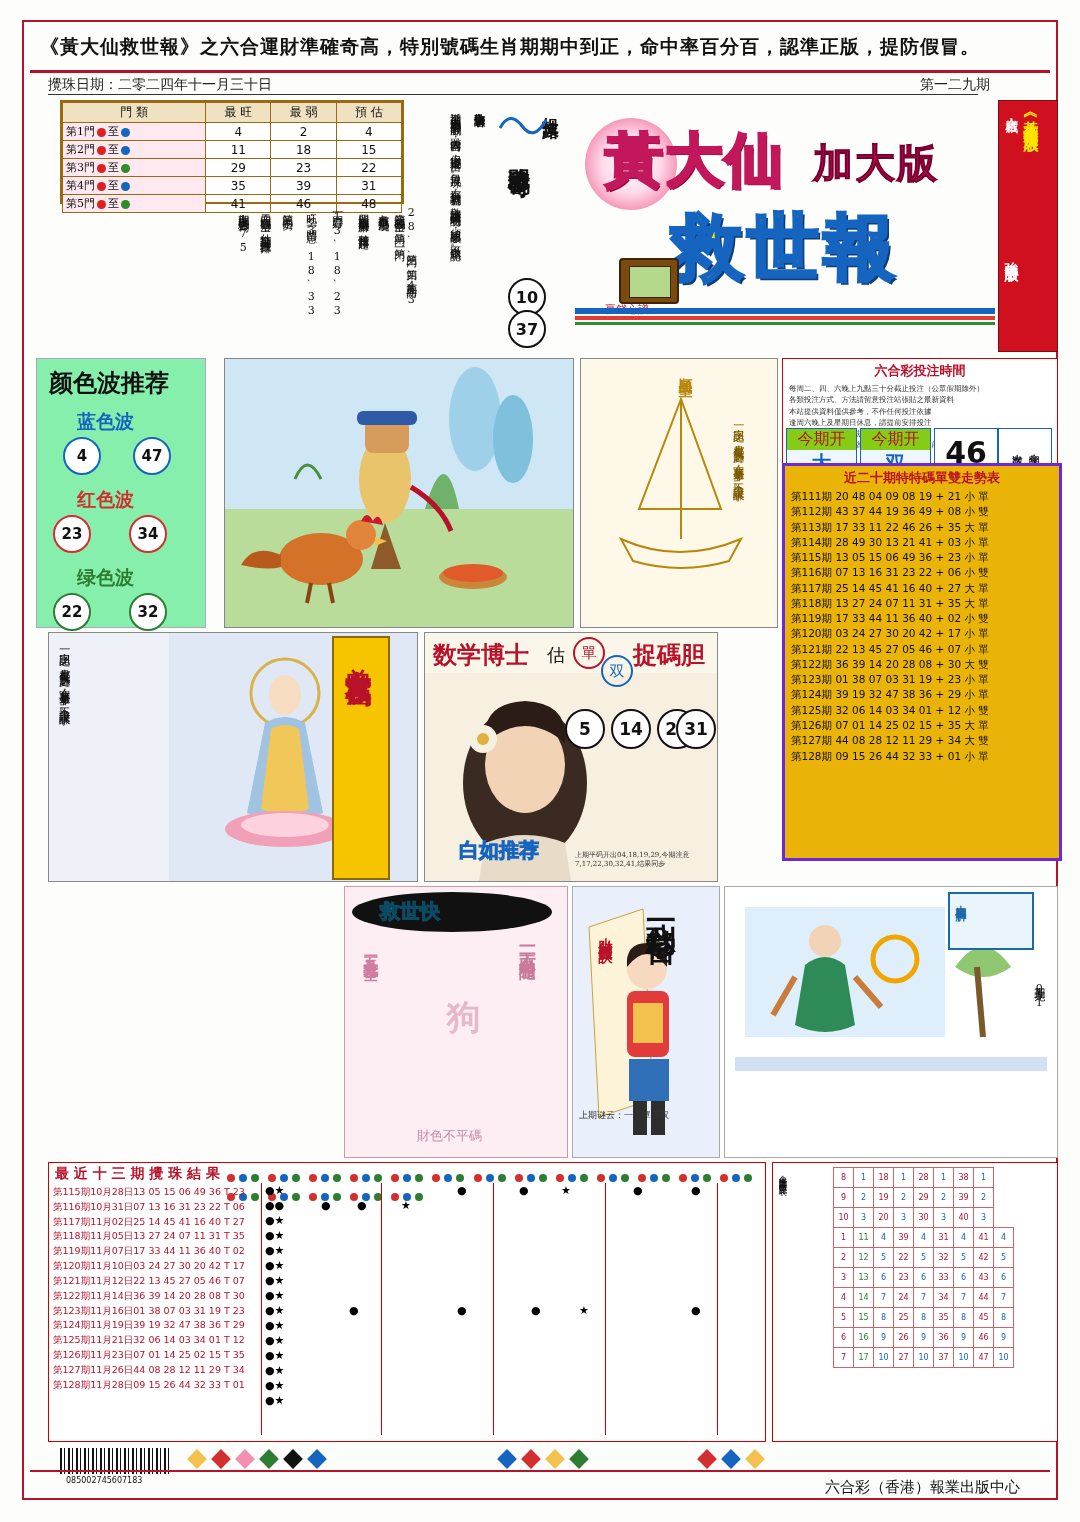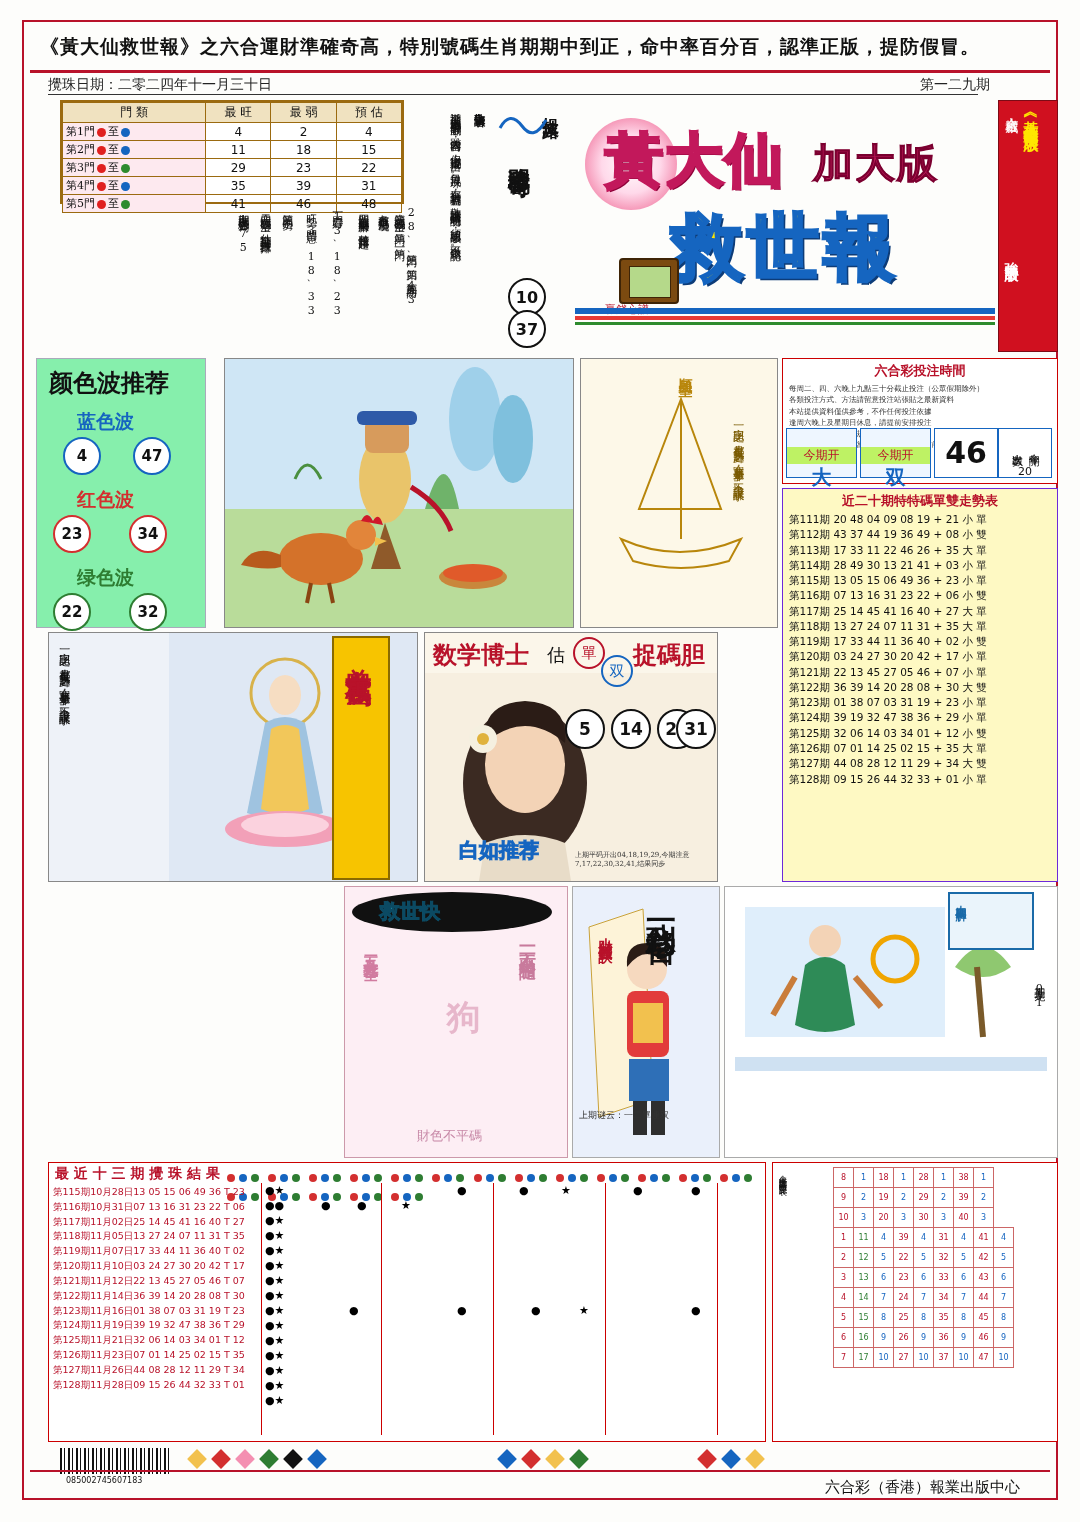--- a/index.html
+++ b/index.html
@@ -126,26 +126,26 @@
     position:absolute;left:332px;top:636px;width:54px;height:240px;background:#f7c400;border:2px solid #8a6a00;
   }
   .zeng .t{position:absolute;left:8px;top:10px;height:218px;font-size:26px;font-weight:bold;color:#b8122a;}
 
   
   .notice{position:absolute;left:782px;top:358px;width:274px;height:124px;border:1px solid #c00;background:#fff;}
   .notice-title{text-align:center;font-size:13px;font-weight:bold;color:#b8122a;margin-top:3px;}
   .notice-body{font-size:7.5px;color:#333;padding:3px 6px;line-height:1.5;}
   .open-row{position:absolute;left:786px;top:428px;width:266px;height:50px;display:flex;}
   .open-cell{border:1px solid #1565c0;background:#eef6ff;flex:1;margin-right:3px;text-align:center;}
-  .open-cell .h{font-size:12px;color:#b8122a;background:#bef264;margin-top:18px;}
+  .open-cell .h{font-size:16px;color:#b8122a;background:#84cc16;}
   .open-cell .v{font-size:20px;font-weight:bold;color:#1565c0;}
   .open-num{width:62px;border:1px solid #1565c0;background:#fff;text-align:center;font-size:30px;font-weight:bold;color:#111;line-height:48px;}
   .open-meta{width:52px;border:1px solid #1565c0;background:#fff;font-size:9px;color:#b8122a;text-align:center;}
 
-  .trend{position:absolute;left:782px;top:488px;width:274px;height:392px;border:1px solid #6d28d9;background:#fef9c3;}
+  .trend{position:absolute;left:782px;top:463px;width:274px;height:392px;border:3px solid #6d28d9;background:#eab308;}
   .trend-title{text-align:center;font-size:13px;font-weight:bold;color:#b8122a;padding:3px 0 2px;}
   .trend-list{font-size:10.5px;color:#111;padding:0 6px;line-height:1.455;font-family:"DejaVu Sans",sans-serif;}
   .trend-list div{white-space:nowrap;}
 
   
   .lucky{position:absolute;left:48px;top:886px;width:290px;height:270px;background:#eaf2ff;border:1px solid #9bb;}
   .lucky p{margin:0;padding:14px 10px 0 12px;font-size:17px;font-weight:bold;color:#111;font-family:"DejaVu Serif",serif;}
   .lucky .zo{display:inline-block;width:20px;height:16px;background:#b8122a;border-radius:3px;vertical-align:-3px;}
   .lucky .bluedot{display:inline-block;width:17px;height:17px;border-radius:50%;background:radial-gradient(circle at 35% 32%,#bfe3ff,#2d7fd8);vertical-align:-3px;}
 

